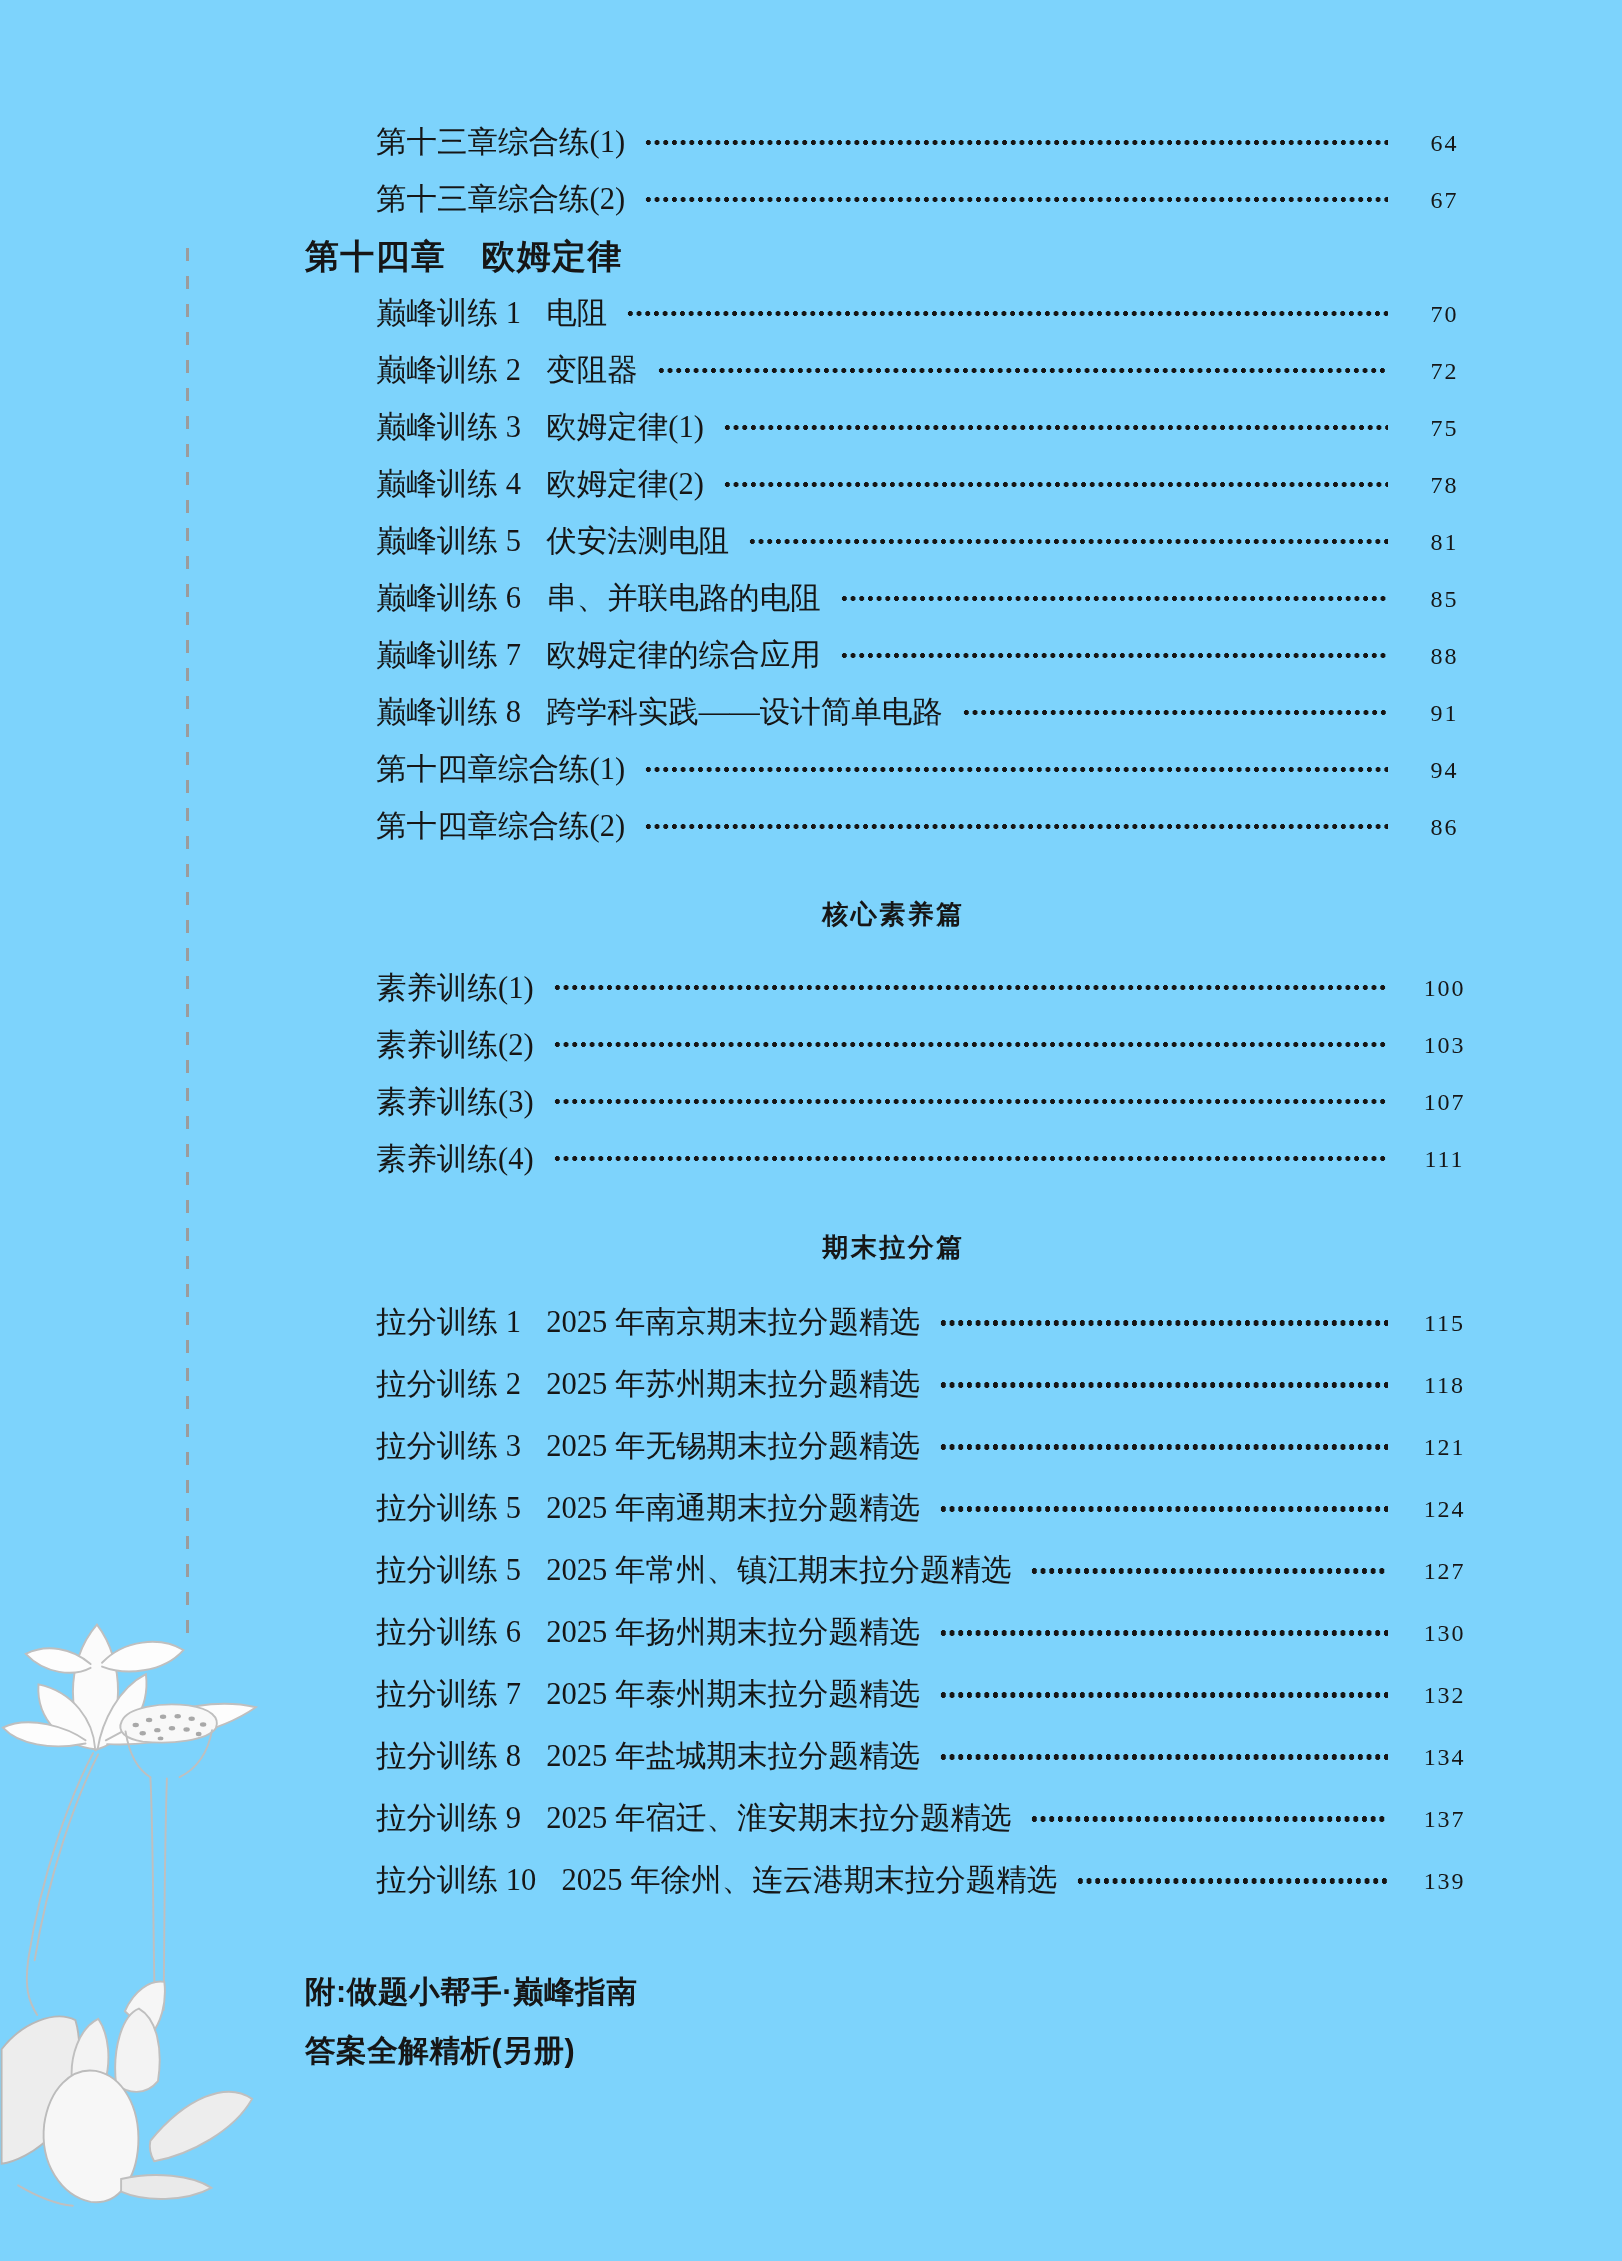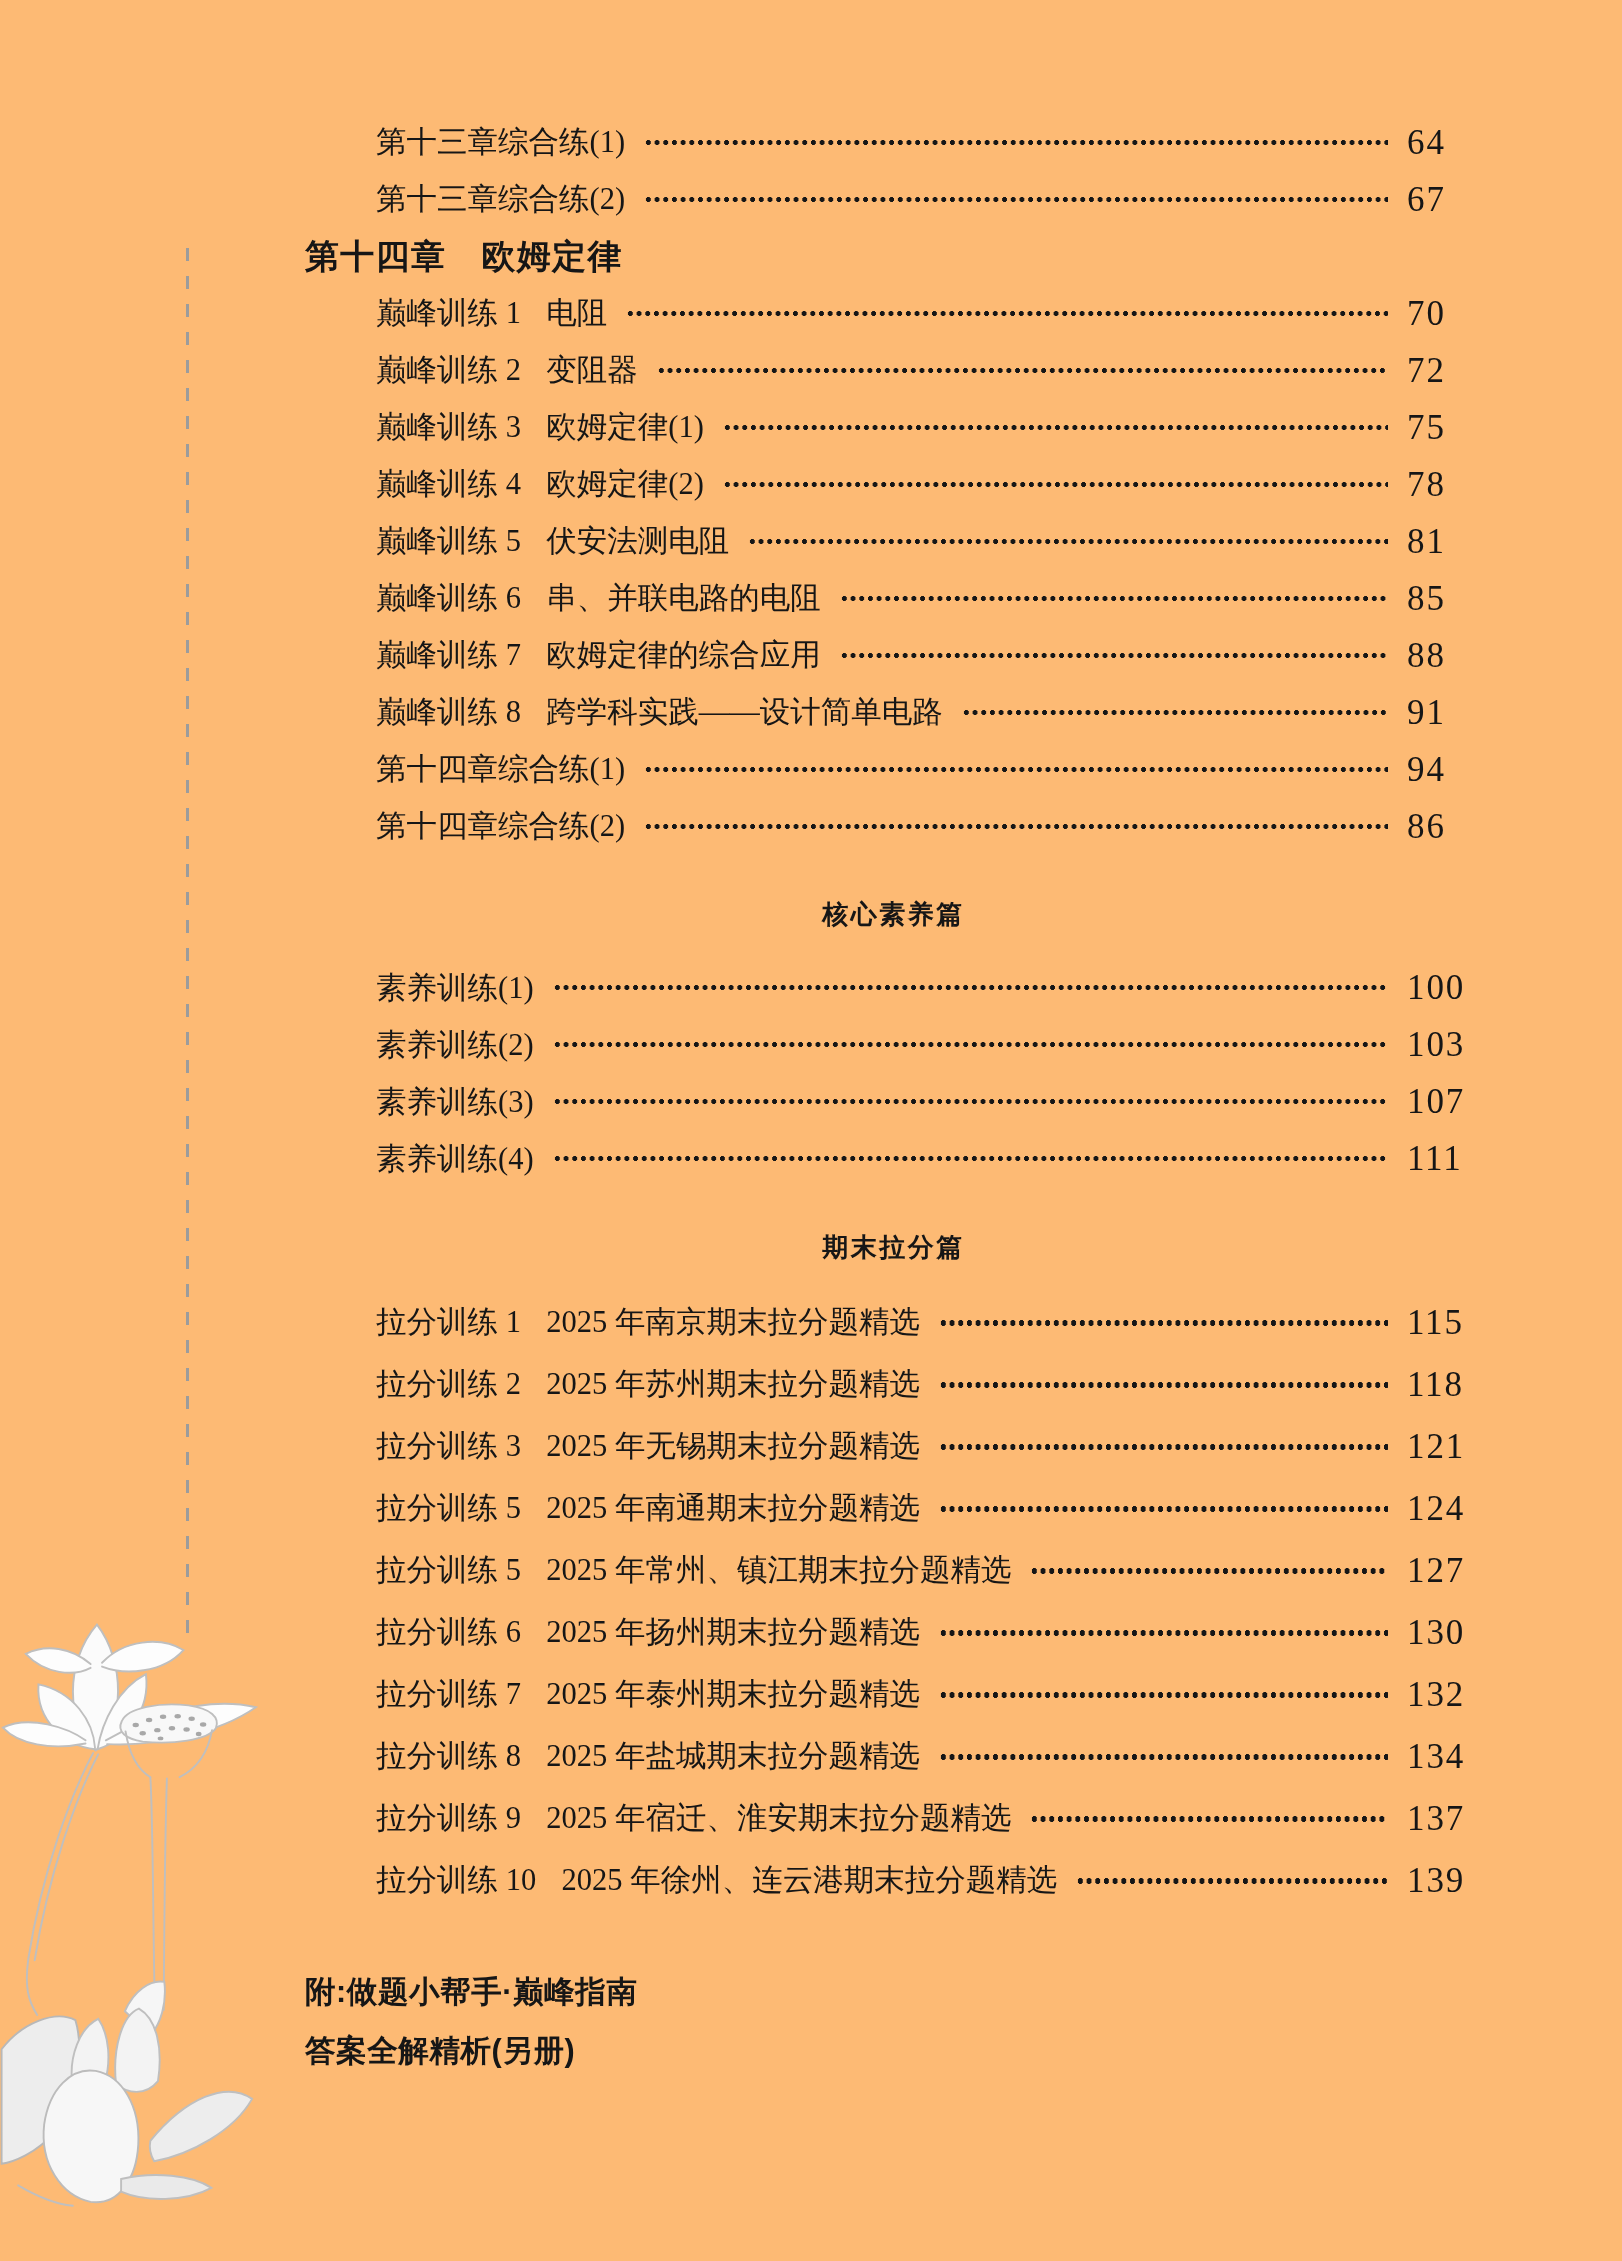--- a/index.html
+++ b/index.html
@@ -1,20 +1,20 @@
 <!DOCTYPE html>
 <html style="font-size:10.2px"><head>
 <meta charset="utf-8">
 <style>
   html, body { margin: 0; padding: 0; background: #e8e8e8; }
   .page {
     position: relative;
     width: 1623px;
     height: 2261px;
-    background: #fdba74;
+    background: #7dd3fc;
     overflow: hidden;
     font-family: "Liberation Serif", "DejaVu Serif", serif;
     color: #161616;
   }
   
   .dashed-rule {
     position: absolute;
     left: 186px;
     top: 248px;
     width: 2.5px;
@@ -53,22 +53,22 @@
     flex: 1 1 auto;
     align-self: stretch;
     margin: 0 19px 0 19px;
     background-image: radial-gradient(2.4px 2.9px at 50% 50%, #161616 97%, transparent 100%);
     background-size: 8.7px 100%;
     background-repeat: repeat-x;
   }
   .pg {
     flex: 0 0 auto;
     min-width: 75px;
-    text-align: left;
-    font-size: 35px;
+    text-align: center;
+    font-size: 24px;
     letter-spacing: 1.9px;
     font-family: "Liberation Serif", "DejaVu Serif", serif;
   }
   .row.chapter {
     display: flex;
     align-items: center;
     height: 57px;
     font-family: "Liberation Sans", "DejaVu Sans", sans-serif;
     font-weight: 700;
     font-size: 34px;

